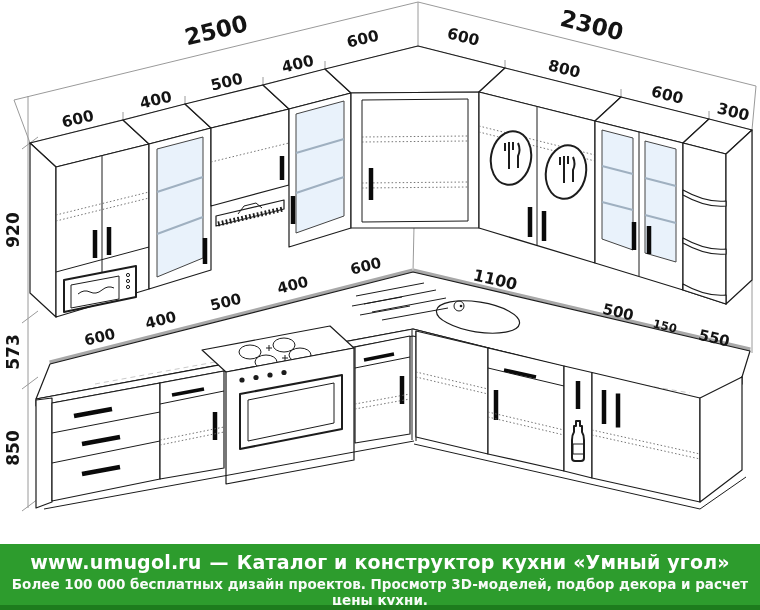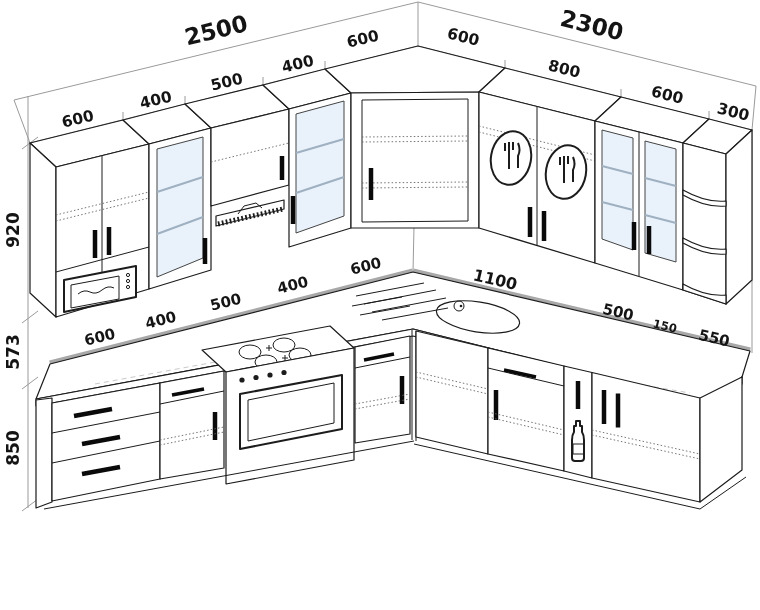--- a/index.html
+++ b/index.html
@@ -260,13 +260,20 @@
     <text class="clab" transform="translate(294,290) rotate(-14)">400</text>
     <text class="clab" transform="translate(367,271) rotate(-14)">600</text>
 
     <text class="c16" transform="translate(494,285) rotate(13.2)">1100</text>
     <text class="clab" transform="translate(617,317) rotate(13.2)">500</text>
     <text class="small" transform="translate(664,330) rotate(13.2)">150</text>
     <text class="clab" transform="translate(713,343) rotate(13.2)">550</text>
   </g>
 </svg>
 
+<div class="footer">
+  <div class="f1">
+    <span>www.umugol.ru</span><span>—</span><span>Каталог и конструктор кухни «Умный угол»</span>
+  </div>
+  <div class="f2">Более 100 000 бесплатных дизайн проектов. Просмотр 3D-моделей, подбор декора и расчет цены кухни.</div>
+  <div class="fstrip"></div>
 </div>
+</div>
 
 </body></html>

